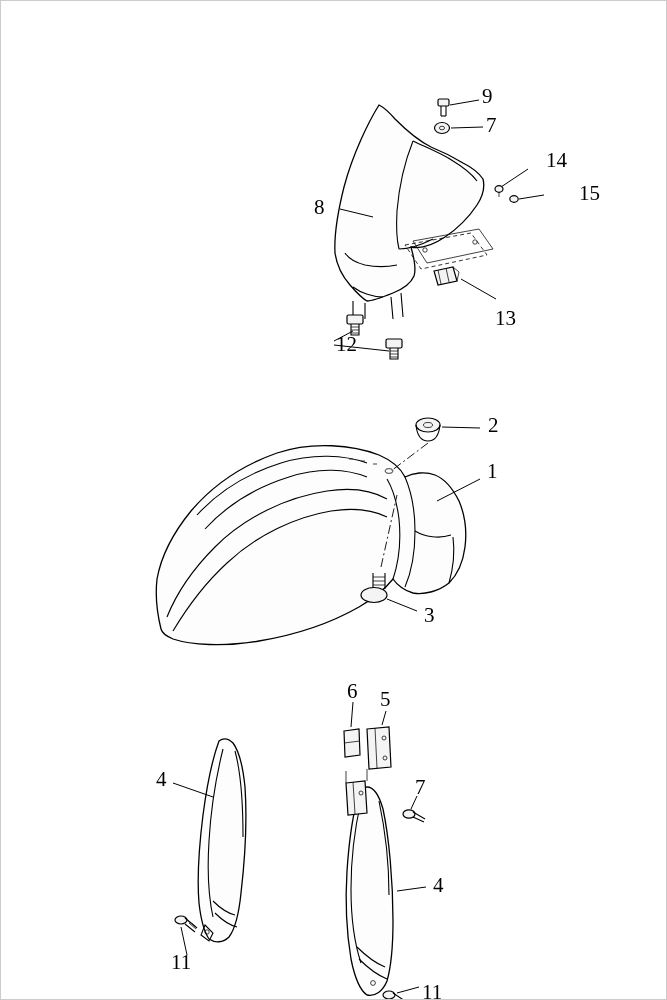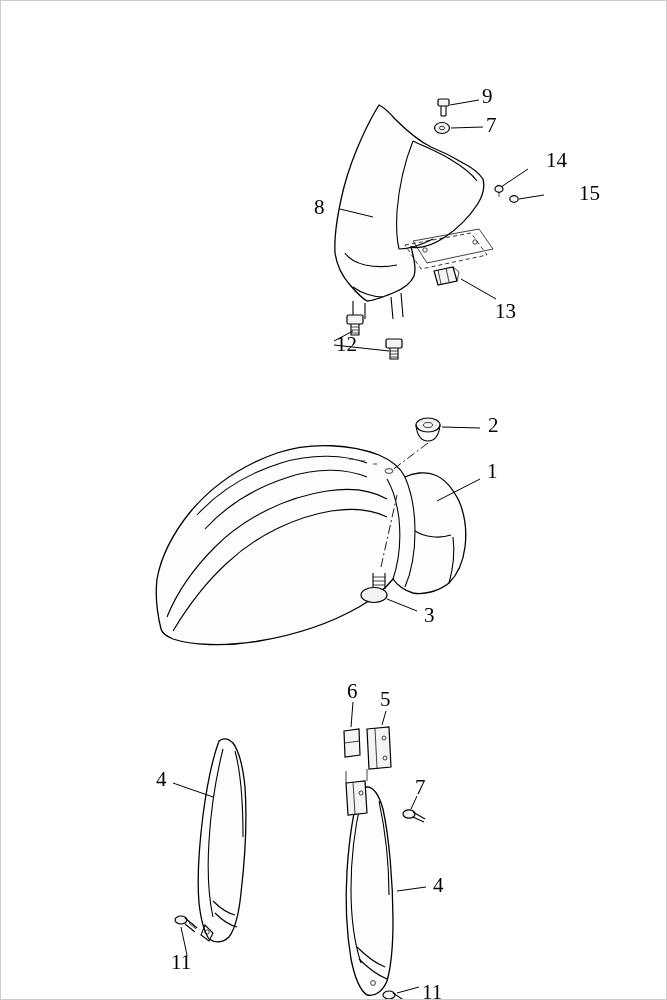--- a/index.html
+++ b/index.html
@@ -283,17 +283,17 @@
   <div class="callout" style="left:432px; top:874px;">4</div>
   <div class="callout" style="left:379px; top:688px;">5</div>
   <div class="callout" style="left:346px; top:680px;">6</div>
   <div class="callout" style="left:414px; top:776px;">7</div>
   <div class="callout" style="left:313px; top:196px;">8</div>
   <div class="callout" style="left:481px; top:85px;">9</div>
   <div class="callout" style="left:485px; top:114px;">7</div>
   <div class="callout" style="left:170px; top:951px;">11</div>
   <div class="callout" style="left:421px; top:981px;">11</div>
   <div class="callout" style="left:290px; top:333px;margin-left:45px;">12</div>
-  <div class="callout" style="left:494px; top:300px;text-align:right;">13</div>
+  <div class="callout" style="left:494px; top:307px;text-align:right;">13</div>
   <div class="callout" style="left:525px; top:149px;margin-left:20px;">14</div>
   <div class="callout" style="left:546px; top:182px;margin-left:32px;">15</div>
 
 </div>
 
 </body></html>

